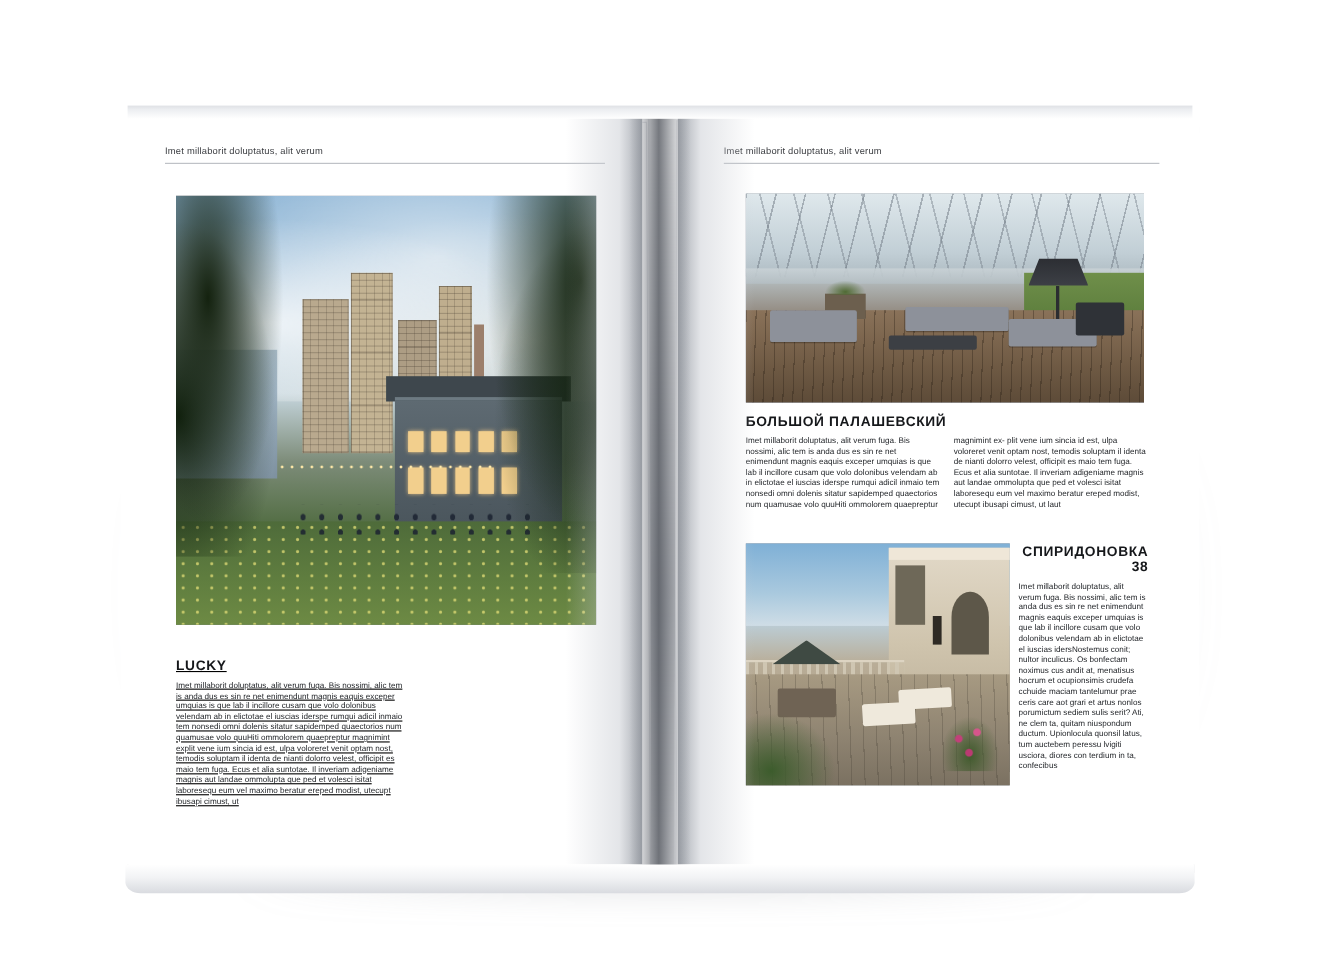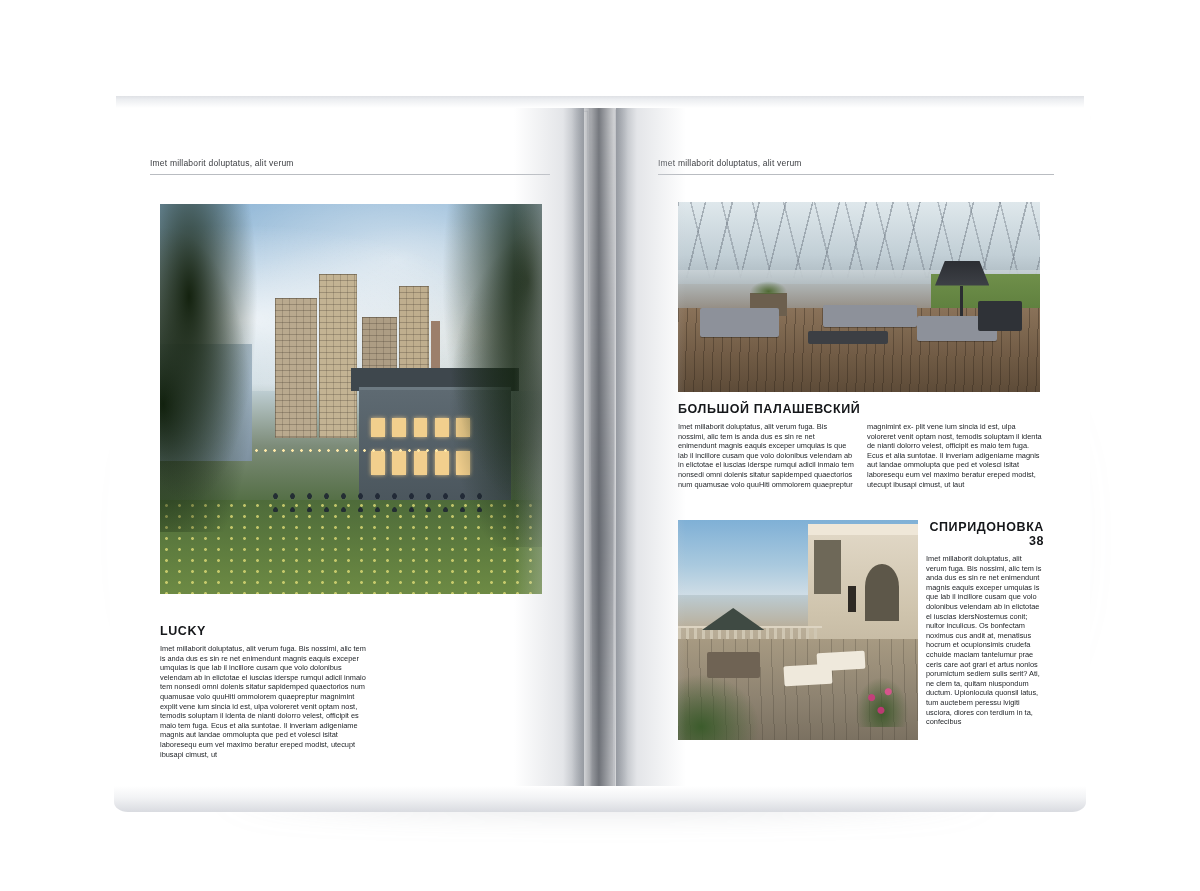--- a/index.html
+++ b/index.html
@@ -116,21 +116,20 @@
     z-index: 7;
   }
 
   
   .page-inner {
     position: absolute;
     left: 40px;
     right: 34px;
     top: 28px;
     bottom: 20px;
-    margin-top: 26px;
   }
   .page-right .page-inner { left: 42px; right: 36px; }
 
   .running-head {
     font-size: 8.5px;
     color: #3a3c40;
     letter-spacing: 0.2px;
     padding-bottom: 6px;
     border-bottom: 1px solid #b9bcc1;
     margin-bottom: 0;
@@ -165,20 +164,21 @@
     left: 10px;
     top: 46px;
     width: 382px;
     height: 390px;
   }
   .left-block {
     position: absolute;
     left: 10px;
     top: 466px;
     width: 211px;
+    text-decoration: underline;
   }
   .left-block .body-text { column-count: 1; }
 
   
   .r-photo-1 {
     position: absolute;
     left: 20px;
     top: 44px;
     width: 362px;
     height: 190px;

